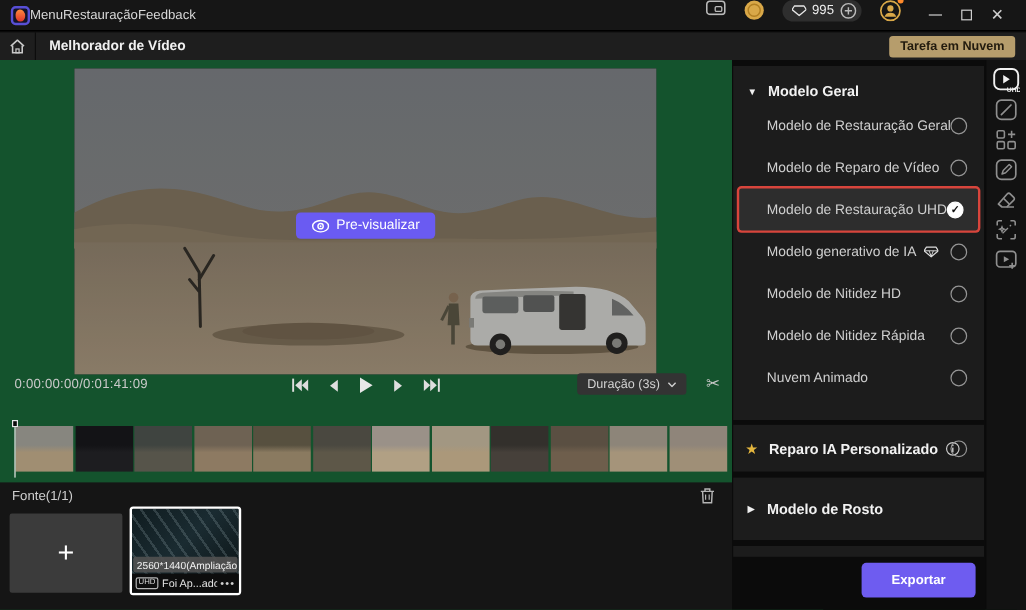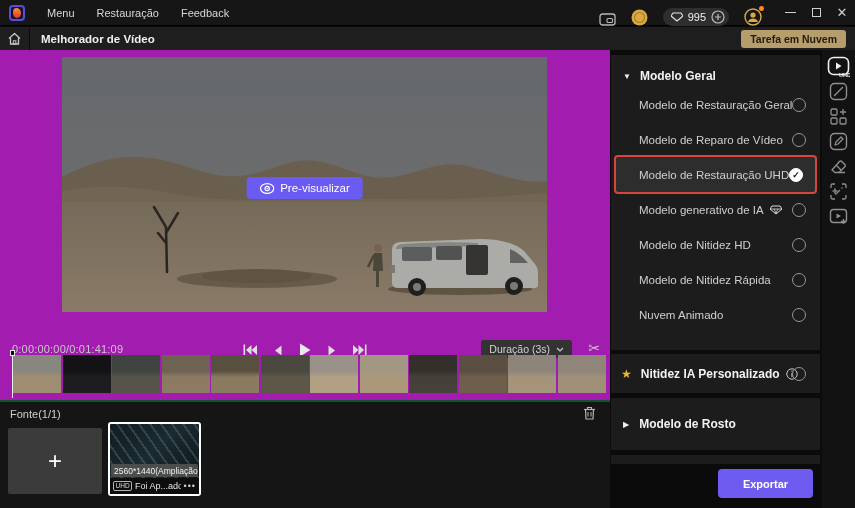--- a/index.html
+++ b/index.html
@@ -6,49 +6,49 @@
   html,body { width:855px; height:508px; overflow:hidden; background:#0b0b0b;
     font-family:"Liberation Sans", sans-serif; -webkit-font-smoothing:antialiased; }
 
   
   #titlebar { position:absolute; left:0; top:0; width:855px; height:26px;
     background:#161616; display:flex; align-items:center; border-bottom:1px solid #000; }
   #logo { width:16px; height:16px; margin-left:9px; border-radius:4px;
     background:#141428; border:2px solid #584fd6; position:relative; }
   #logo::after { content:""; position:absolute; left:2px; top:1px; width:8px; height:10px;
     border-radius:45% 55% 50% 50%; background:linear-gradient(180deg,#ff8a3c,#e0342c); }
-  .menu-item { color:#d8d8d8; font-size:11px; margin-left:22px; cursor:default; }
-  #tb-right { margin-left:auto; display:flex; align-items:flex-end; height:26px; padding-right:0; }
+  .menu-item { color:#d8d8d8; font-size:11px; cursor:default; }
+  #tb-right { margin-left:auto; display:flex; align-items:flex-start; height:26px; padding-right:11px; }
   .tb-gap { margin-left:15px; display:flex; align-items:center; }
   #credit-pill { background:#2e2e2e; border-radius:9px; height:18px; display:flex;
     align-items:center; padding:0 4px 0 8px; gap:5px; }
   #credit-pill .num { color:#eee; font-size:11px; }
   .winbtn { width:26px; height:26px; display:flex; align-items:center; justify-content:center; color:#cfcfcf; }
   #min-glyph { width:11px; height:1.5px; background:#cfcfcf; }
   #max-glyph { width:9px; height:9px; border:1.2px solid #cfcfcf; }
   #close-glyph { font-size:13px; line-height:1; color:#cfcfcf; }
 
   
   #header { position:absolute; left:0; top:27px; width:855px; height:23px;
     background:#1e1e1e; display:flex; align-items:center; }
   #home-btn { width:30px; height:23px; display:flex; align-items:center; justify-content:center;
     border-right:1px solid #0c0c0c; }
   #page-title { color:#f0f0f0; font-size:11.5px; font-weight:bold; margin-left:11px; }
   #cloud-task-btn { margin-left:auto; margin-right:9px; background:#b69d6c; color:#221b0e;
     font-size:10.5px; font-weight:bold; padding:3px 9px; border-radius:3px; border:none; cursor:pointer; }
 
   
-  #left-area { position:absolute; left:0; top:50px; width:686px; height:458px; background:#a21caf; }
+  #left-area { position:absolute; left:0; top:50px; width:686px; height:458px; background:#14532d; }
   #video-frame { position:absolute; left:62px; top:7px; width:485px; height:255px; background:#3a3d3e; }
   #preview-btn { position:absolute; left:50%; top:120px; transform:translateX(-50%);
     background:#6a5bf2; color:#fff; font-size:11.5px; border:none; border-radius:4px;
     padding:5px 13px; display:flex; align-items:center; gap:6px; cursor:pointer; white-space:nowrap; }
 
   
-  #transport { position:absolute; left:0; top:287px; width:610px; height:26px; }
+  #transport { position:absolute; left:0; top:258px; width:610px; height:26px; }
   #timecode { position:absolute; left:12px; top:6px; color:#c9c9c9; font-size:11px; letter-spacing:.2px; }
   #controls { position:absolute; left:50%; top:0; transform:translateX(-50%); height:26px;
     display:flex; align-items:center; gap:17px; }
   .ctl { display:flex; align-items:center; justify-content:center; cursor:pointer; }
   #duration-chip { position:absolute; right:38px; top:3px; background:#333; border-radius:3px;
     color:#d2d2d2; font-size:10.5px; padding:3px 8px; display:flex; align-items:center; gap:6px; cursor:pointer; }
   #cut-btn { position:absolute; right:10px; top:3px; color:#c8c8c8; font-size:14px; cursor:pointer; }
 
   
   #filmstrip { position:absolute; left:13px; top:305px; width:594px; height:38px;
@@ -354,21 +354,21 @@
       <span class="radio"></span>
     </div>
     <div class="opt-row">
       <span class="opt-label">Nuvem Animado</span>
       <span class="radio"></span>
     </div>
   </div>
 
   <div class="card" id="card-custom">
     <span class="star">★</span>
-    <span class="card-title">Nitidez IA Personalizado</span>
+    <span class="card-title">Reparo IA Personalizado</span>
     <span class="info">
       <svg width="12" height="12" viewBox="0 0 12 12">
           <circle cx="6" cy="6" r="5.2" fill="none" stroke="#c9c9c9" stroke-width="1"></circle>
           <rect x="5.4" y="5" width="1.2" height="4" fill="#c9c9c9"></rect>
           <rect x="5.4" y="2.6" width="1.2" height="1.2" fill="#c9c9c9"></rect>
         </svg>
     </span>
     <span class="radio"></span>
   </div>
 

